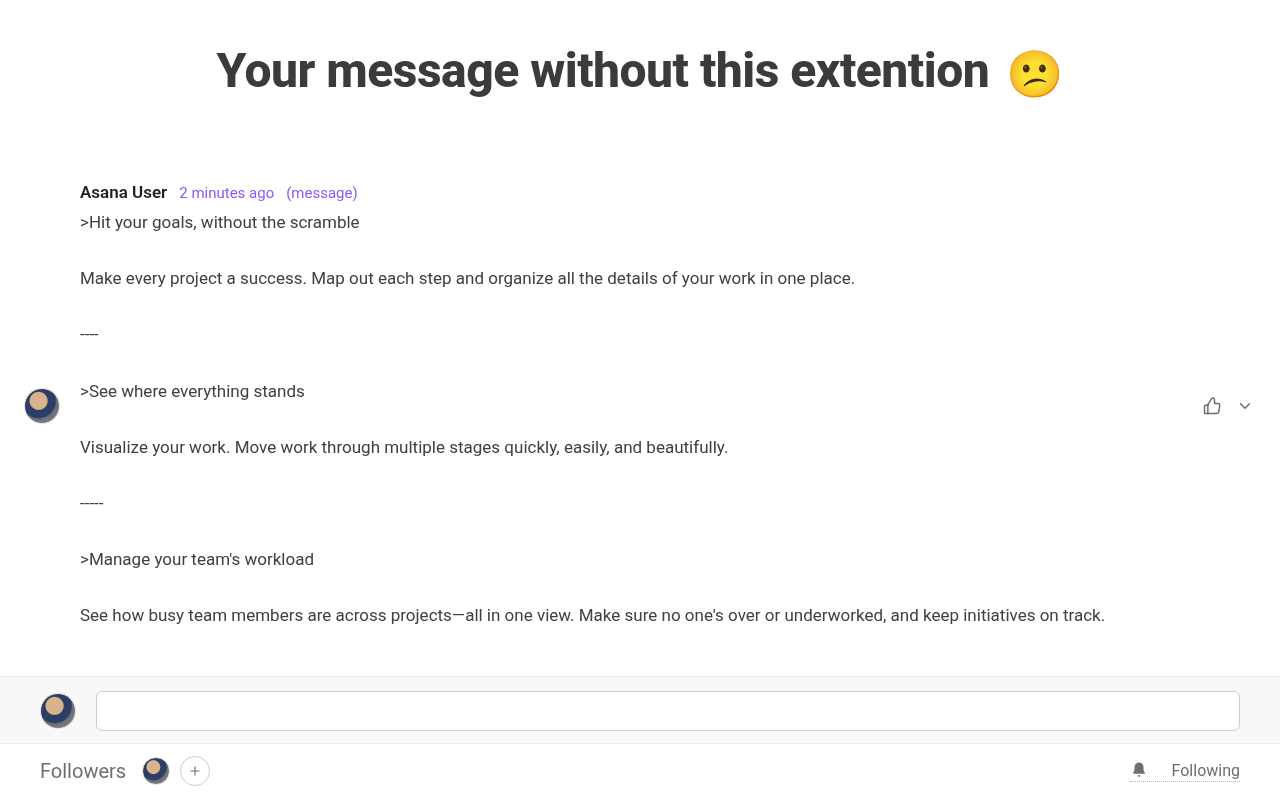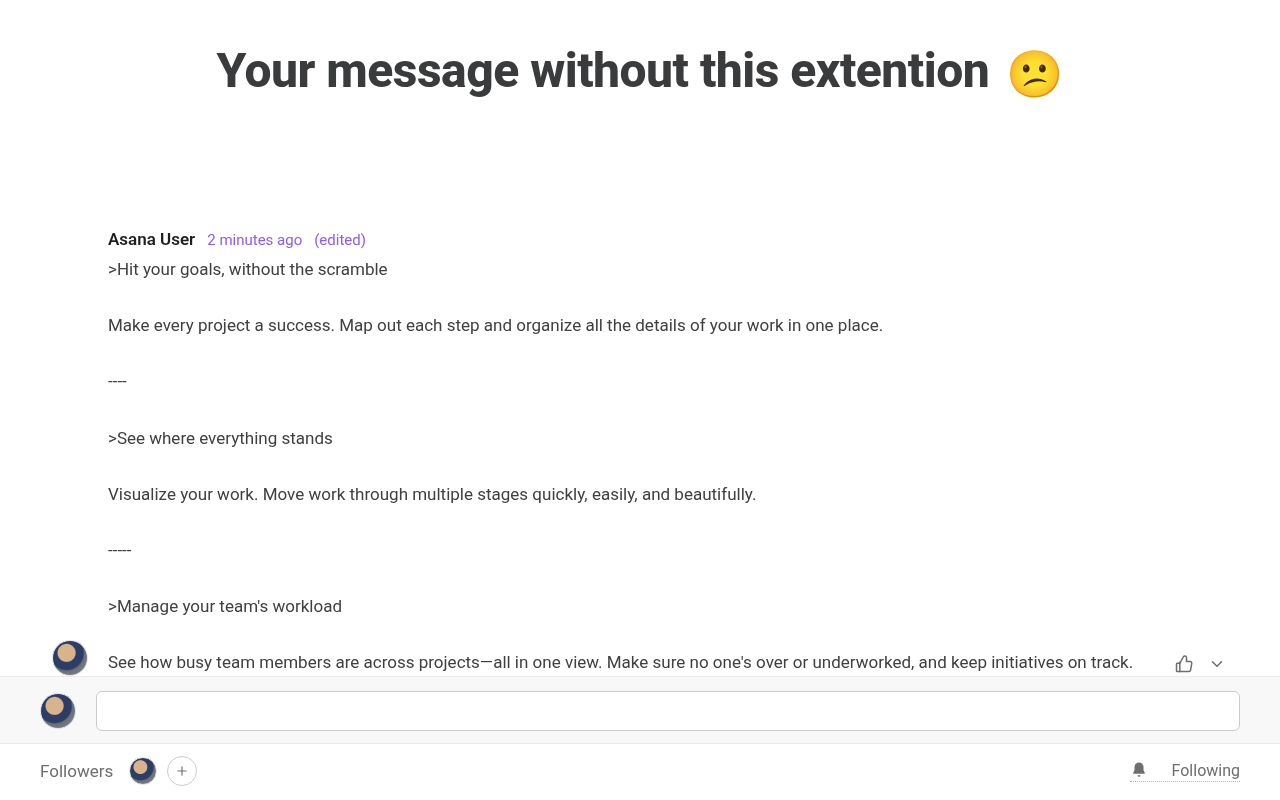--- a/index.html
+++ b/index.html
@@ -1,34 +1,34 @@
 <!DOCTYPE html>
 <html><head>
 <meta charset="utf-8">
 <style>
   * { box-sizing: border-box; margin: 0; padding: 0; }
   html, body { width: 1280px; height: 800px; font-family: -apple-system, BlinkMacSystemFont, "Segoe UI", Roboto, Helvetica, Arial, sans-serif; background: #fff; color: #1e1f21; overflow: hidden; }
   .page { display: flex; flex-direction: column; height: 100%; }
   .title-area { padding: 42px 40px 18px 40px; text-align: center; }
   .title-area h1 { font-size: 48px; font-weight: 800; letter-spacing: -0.5px; color: #3a3b3c; display: inline-block; }
   .title-area .emoji { font-size: 46px; vertical-align: middle; margin-left: 6px; }
-  .comment-row { display: flex; align-items: flex-end; padding: 0 52px; margin-top: 16px; flex: 1; overflow: hidden; }
+  .comment-row { display: flex; align-items: center; padding: 0 24px; margin-top: 16px; flex: 1; overflow: hidden; }
   .avatar { width: 36px; height: 36px; border-radius: 50%; flex: 0 0 36px; background: radial-gradient(circle at 40% 35%, #d9b38c 0%, #d9b38c 28%, #2c3e66 32%, #2c3e66 55%, #6b6f78 60%, #8a8e96 100%); border: 1px solid #e3e4e6; }
   .avatar.small { width: 28px; height: 28px; flex: 0 0 28px; }
   .comment-body { margin-left: 20px; flex: 1; min-width: 0; }
   .comment-header { display: flex; align-items: baseline; gap: 12px; margin-bottom: 6px; }
   .author { font-size: 17px; font-weight: 600; color: #1e1f21; }
   .meta { font-size: 15px; color: #8b5cf6; }
   .comment-text { font-size: 17px; line-height: 1.65; color: #404040; white-space: pre-wrap; }
   .comment-actions { display: flex; align-items: center; gap: 10px; margin-left: auto; padding-left: 20px; flex: 0 0 auto; }
   .icon-btn { background: none; border: none; padding: 2px; cursor: pointer; color: #6d6e6f; display: inline-flex; align-items: center; }
   .compose-area { border-top: 1px solid #edeae9; background: #f9f8f8; padding: 14px 40px 12px 40px; display: flex; align-items: center; gap: 20px; }
   .compose-input { flex: 1; height: 40px; border: 1px solid #cfcbcb; border-radius: 6px; background: #fff; padding: 0 12px; font-size: 15px; outline: none; }
   .footer { border-top: 1px solid #edeae9; background: #fff; padding: 12px 40px 14px 40px; display: flex; align-items: center; }
-  .followers-label { font-size: 17px; color: #6d6e6f; margin-right: 16px; }
+  .followers-label { font-size: 20px; color: #6d6e6f; margin-right: 16px; }
   .follower-chips { display: flex; align-items: center; gap: 10px; }
   .add-chip { width: 30px; height: 30px; border-radius: 50%; border: 1px solid #cfcbcb; background: #fff; display: inline-flex; align-items: center; justify-content: center; color: #6d6e6f; font-size: 18px; cursor: pointer; }
   .following { margin-left: auto; display: inline-flex; align-items: center; gap: 24px; font-size: 16px; color: #6d6e6f; cursor: pointer; border-bottom: 1px dotted #b7b5b3; padding-bottom: 1px; }
   svg { display: block; }
 </style>
 </head>
 <body>
 
 <div class="page">
 
@@ -38,21 +38,21 @@
       <span class="emoji">😕</span>
     </h1>
   </div>
 
   <div class="comment-row">
     <div class="avatar"></div>
     <div class="comment-body">
       <div class="comment-header">
         <span class="author">Asana User</span>
         <span class="meta">2 minutes ago</span>
-        <span class="meta">(edited)</span>
+        <span class="meta">(message)</span>
       </div>
       <div class="comment-text">&gt;Hit your goals, without the scramble
 
 Make every project a success. Map out each step and organize all the details of your work in one place.
 
 ----
 
 &gt;See where everything stands
 
 Visualize your work. Move work through multiple stages quickly, easily, and beautifully.

